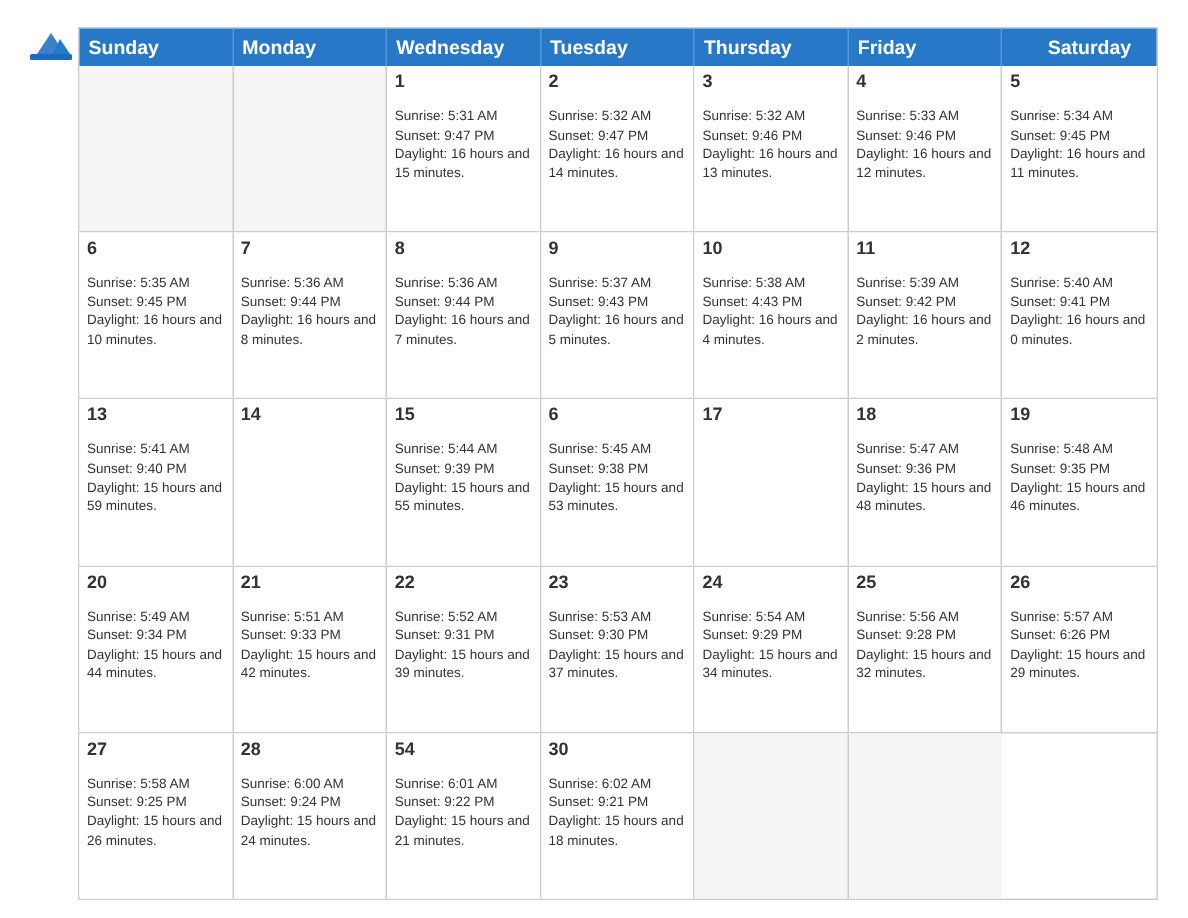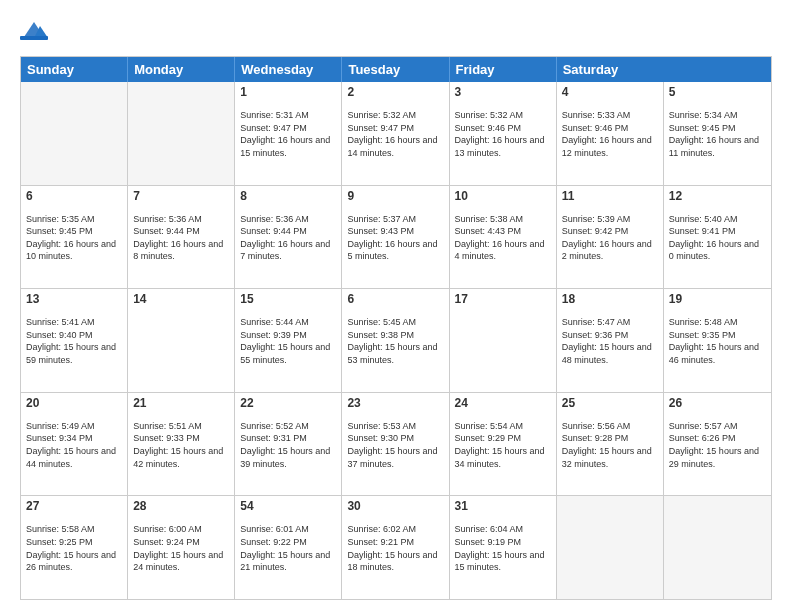--- a/index.html
+++ b/index.html
@@ -8,21 +8,21 @@
       background: #fff;
       width: 792px;
       height: 612px;
       overflow: hidden;
     }
     .page {
       width: 792px;
       height: 612px;
       padding: 18px 20px 12px 20px;
       display: flex;
-      flex-direction: column;
+      flex-direction: row;
     }
     .header {
       display: flex;
       justify-content: space-between;
       align-items: flex-start;
       margin-bottom: 10px;
     }
     .logo {
       display: flex;
       align-items: center;
@@ -72,21 +72,21 @@
       background: #2878c8;
     }
     .cal-header-cell {
       color: #fff;
       font-size: 13px;
       font-weight: bold;
       padding: 5px 6px;
       border-right: 1px solid #5599dd;
       text-align: left;
     }
-    .cal-header-cell:last-child { border-right: none; }
+    .cal-header-cell:last-child { border-right: none; margin-left: 24px; }
     .cal-body {
       flex: 1;
       display: flex;
       flex-direction: column;
     }
     .cal-row {
       display: grid;
       grid-template-columns: repeat(7, 1fr);
       flex: 1;
       border-bottom: 1px solid #ccc;
@@ -139,20 +139,21 @@
       <div class="location"></div>
     </div>
   </div>
 
   <div class="calendar">
     <div class="cal-header">
     <div class="cal-header-cell">Sunday</div>
         <div class="cal-header-cell">Monday</div>
         <div class="cal-header-cell">Wednesday</div>
         <div class="cal-header-cell">Tuesday</div>
+        <div class="cal-header-cell">Thursday</div>
         <div class="cal-header-cell">Friday</div>
         <div class="cal-header-cell">Saturday</div>
       </div>
     <div class="cal-body">
     <div class="cal-row">
           <div class="cal-cell empty"></div>
           <div class="cal-cell empty"></div>
           <div class="cal-cell">
             <span class="day-num">1</span>
             <div class="cell-info">Sunrise: 5:31 AM
@@ -328,24 +329,18 @@
             <div class="cell-info">Sunrise: 6:01 AM
 Sunset: 9:22 PM
 Daylight: 15 hours and 21 minutes.</div>
           </div>
           <div class="cal-cell">
             <span class="day-num">30</span>
             <div class="cell-info">Sunrise: 6:02 AM
 Sunset: 9:21 PM
 Daylight: 15 hours and 18 minutes.</div>
           </div>
-          <div class="cal-cell">
-            <span class="day-num">31</span>
-            <div class="cell-info">Sunrise: 6:04 AM
-Sunset: 9:19 PM
-Daylight: 15 hours and 15 minutes.</div>
-          </div>
           <div class="cal-cell empty"></div>
           <div class="cal-cell empty"></div>
         </div>
       </div>
   </div>
 </div>
 
 </body></html>

